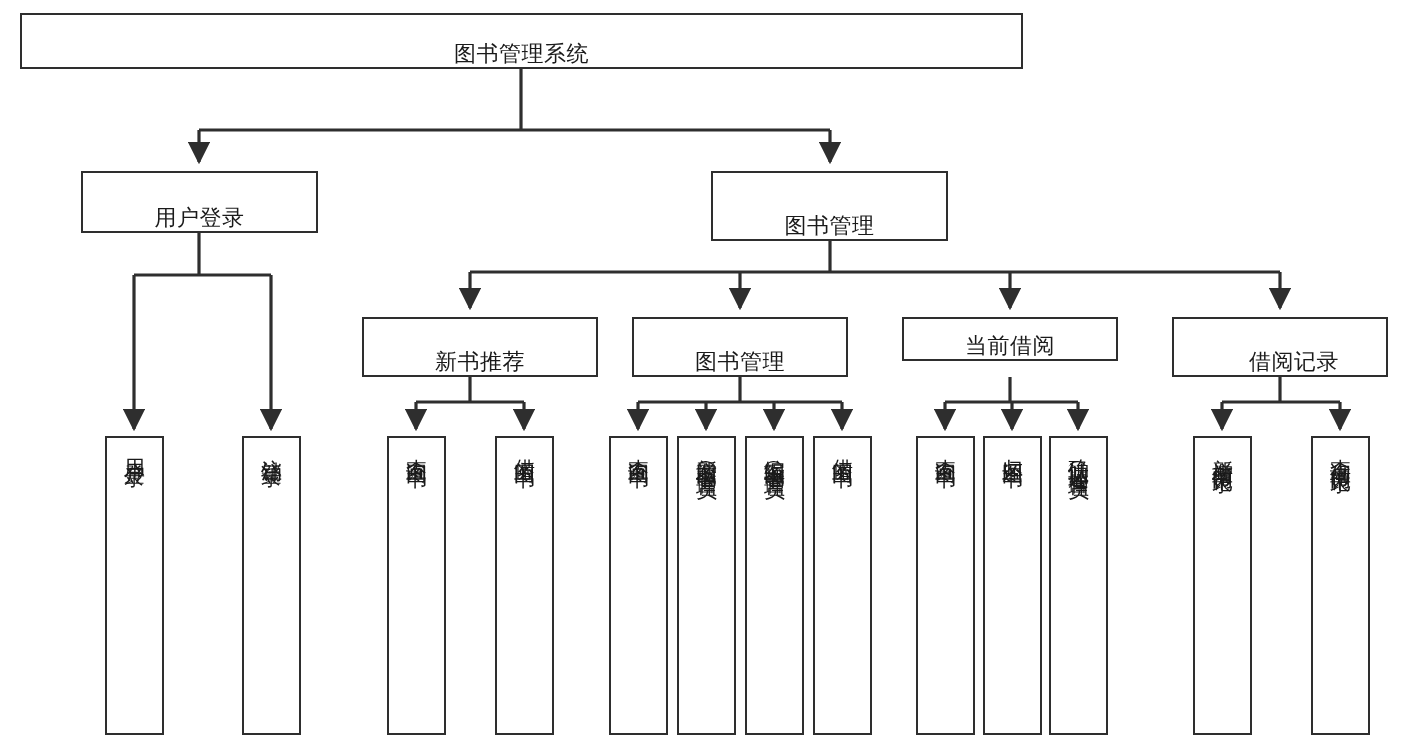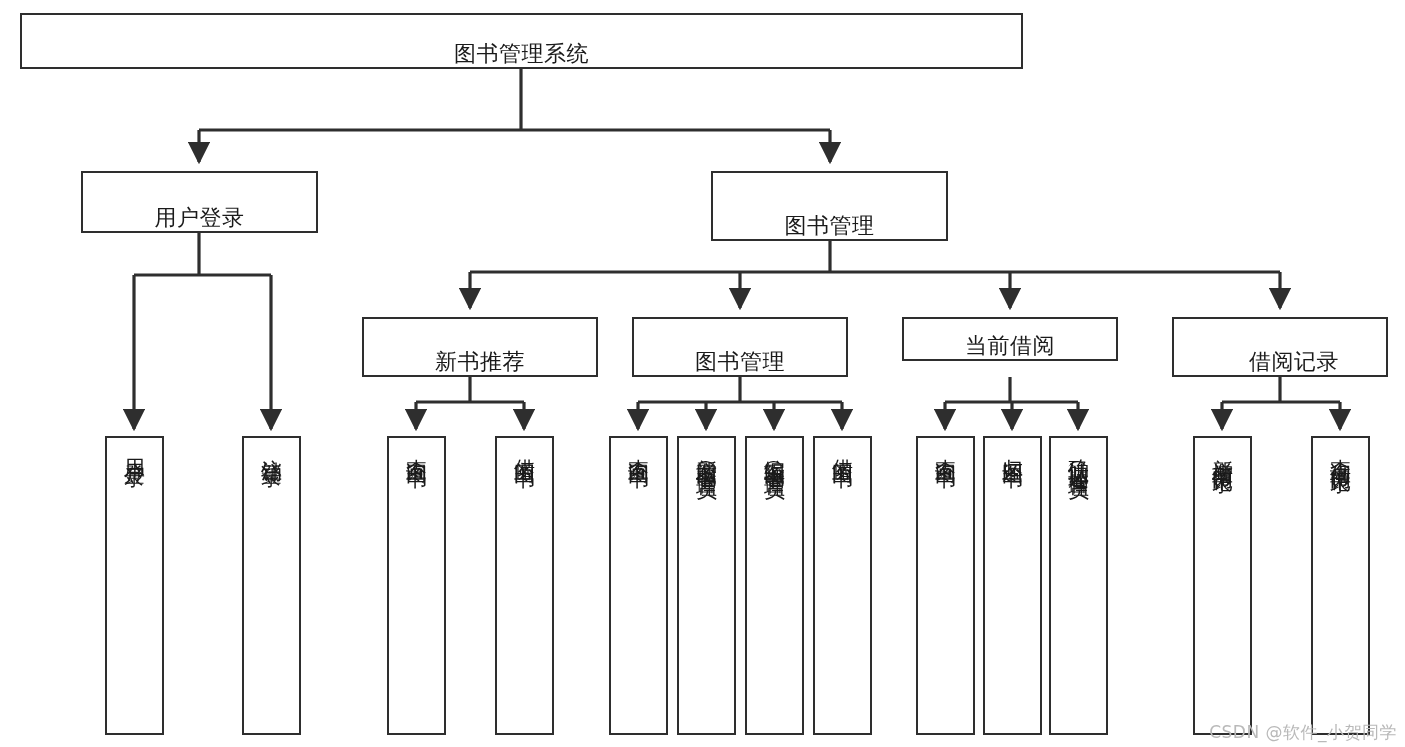--- a/index.html
+++ b/index.html
@@ -201,15 +201,14 @@
   </div>
 
   <div class="node vert" style="left:1193px; top:436px; width:59px; height:299px;">
     <span class="node-label">新增借阅记录</span>
   </div>
 
   <div class="node vert" style="left:1311px; top:436px; width:59px; height:299px;">
     <span class="node-label">查询借阅记录</span>
   </div>
 
-  <div id="watermark">CSDN @软件_小贺同学</div>
 
 </div>
 
 </body></html>

